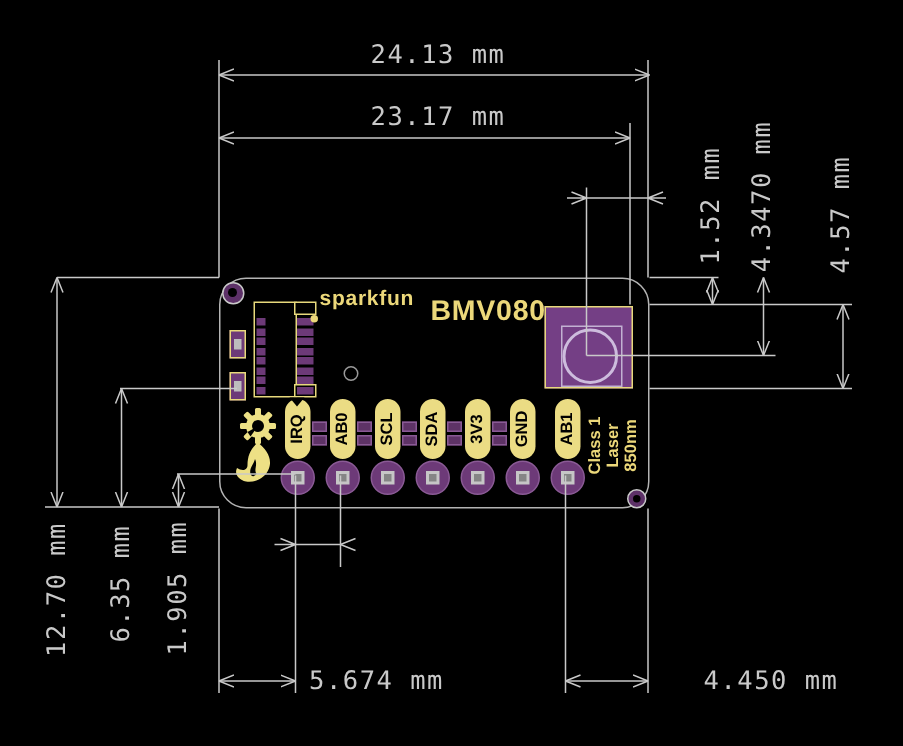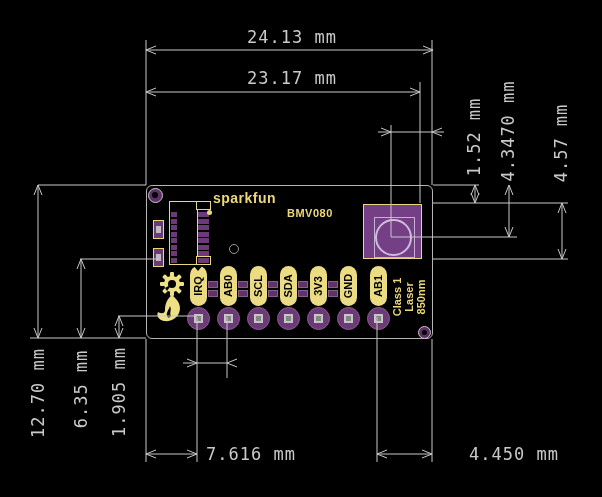--- a/index.html
+++ b/index.html
@@ -4,28 +4,28 @@
 <style>
   html,body{margin:0;padding:0;background:#000;}
   .stage{position:relative;width:602px;height:497px;background:#000;overflow:hidden;
          font-family:"DejaVu Sans Mono", monospace;}
   
   .dimtext{position:absolute;color:#c9c9c9;font-size:17px;white-space:nowrap;
            transform:translate(-50%,-50%);letter-spacing:1px;}
   .vtext{transform:translate(-50%,-50%) rotate(-90deg);}
   
   .board{position:absolute;left:146px;top:185px;width:287px;height:154px;
-         background:#000;border:1px solid #b4b4b4;border-radius:6px;box-sizing:border-box;}
+         background:#000;border:1px solid #b4b4b4;border-radius:18px;box-sizing:border-box;}
   .board *{box-sizing:border-box;}
   .hole{position:absolute;border:1px solid #c9c9c9;background:#5d3168;border-radius:50%;}
   .hole .bore{position:absolute;background:#000;border-radius:50%;}
   .fiducial{position:absolute;left:82px;top:58px;width:10px;height:10px;border:1px solid #9a9a9a;border-radius:50%;}
   .silk{position:absolute;color:#ecd87a;font-family:"Liberation Sans",sans-serif;font-weight:bold;}
   .brand{left:66px;top:4px;font-size:14px;letter-spacing:.5px;}
-  .product{left:140px;top:21px;font-size:11px;letter-spacing:.5px;}
+  .product{left:140px;top:11px;font-size:19px;letter-spacing:.5px;}
   .pin1dot{position:absolute;left:60px;top:24px;width:5px;height:5px;background:#ecd87a;border-radius:50%;}
   
   .conn{position:absolute;left:22px;top:15px;width:29px;height:64px;border:1.5px solid #e8d97c;background:#000;}
   .conn-tab{position:absolute;border:1.5px solid #e8d97c;background:#000;width:15px;height:9px;}
   .cpad{position:absolute;background:#6d3a78;}
   .sidepad{position:absolute;left:6px;width:11px;height:19px;background:#6d3a78;border:1px solid #e8d97c;}
   .sidepad .ctr{position:absolute;left:2px;top:5px;width:5px;height:7px;background:#bdbdbd;}
   
   .sensor{position:absolute;left:216px;top:18px;width:59px;height:55px;background:#743f85;border:1.5px solid #e8d97c;}
   .sensor .insq{position:absolute;left:10px;top:12px;width:41px;height:41px;border:1.5px solid #c2b1d2;}
@@ -232,16 +232,16 @@
   </svg>
 
   <div class="dimtext" style="left:292px;top:37px;">24.13 mm</div>
   <div class="dimtext" style="left:292px;top:78px;">23.17 mm</div>
   <div class="dimtext vtext" style="left:474px;top:137px;">1.52 mm</div>
   <div class="dimtext vtext" style="left:508px;top:131px;">4.3470 mm</div>
   <div class="dimtext vtext" style="left:561px;top:143px;">4.57 mm</div>
   <div class="dimtext vtext" style="left:38px;top:393px;">12.70 mm</div>
   <div class="dimtext vtext" style="left:81px;top:389px;">6.35 mm</div>
   <div class="dimtext vtext" style="left:119px;top:392px;">1.905 mm</div>
-  <div class="dimtext" style="left:251px;top:454px;">7.616 mm</div>
+  <div class="dimtext" style="left:251px;top:454px;">5.674 mm</div>
   <div class="dimtext" style="left:483px;top:454px;margin-left:31px;">4.450 mm</div>
 
 </div>
 
 </body></html>

